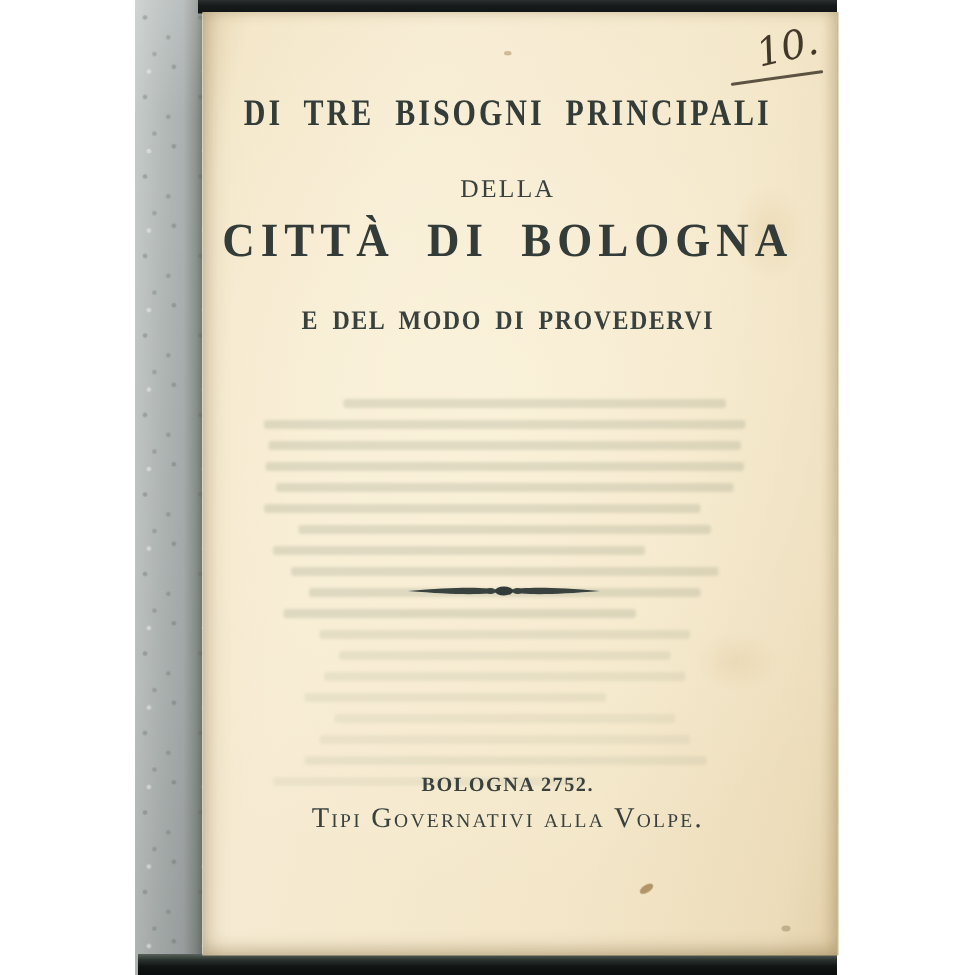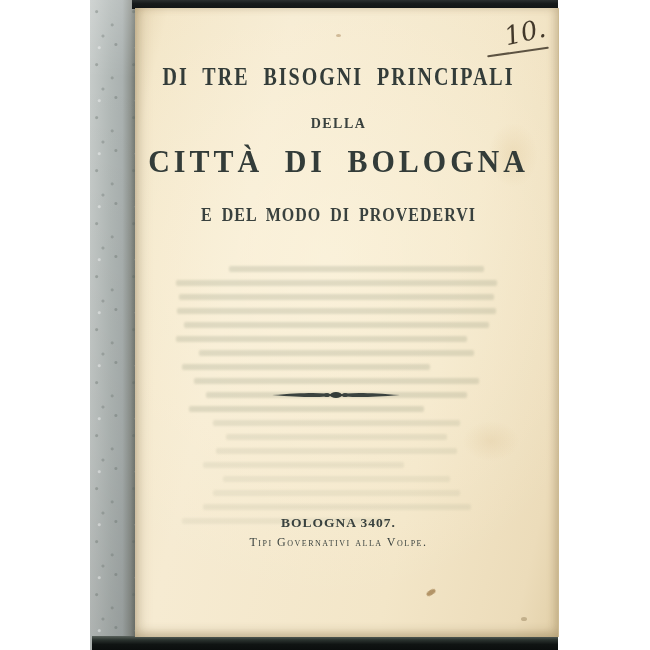--- a/index.html
+++ b/index.html
@@ -57,42 +57,42 @@
     position: absolute; left: 0; right: 16px; text-align: center;
     color: #39413e; white-space: nowrap;
   }
   .heading {
     top: 54px; font-size: 20px; font-weight: bold;
     letter-spacing: 2px; word-spacing: 7px;
     transform: scaleY(1.25); transform-origin: center top;
     color: #333c39;
   }
   .subheading {
-    top: 108px; font-size: 14px; font-weight: bold; letter-spacing: 1.5px;
+    top: 108px; font-size: 17px; font-weight: normal; letter-spacing: 1.5px;
   }
   .main-title {
     top: 135px; font-size: 30px; font-weight: bold;
     letter-spacing: 4px; word-spacing: 10px;
     transform: scaleY(1.06); transform-origin: center top;
     color: #333c39;
   }
   .subtitle-1 {
     top: 197px; font-size: 16px; font-weight: bold;
     letter-spacing: 1px; word-spacing: 4px;
     transform: scaleY(1.12); transform-origin: center top;
   }
   .subtitle-2 {
     top: 242px; font-size: 13px; font-weight: bold;
     letter-spacing: 3.5px; word-spacing: 6px; color: #333c39;
   }
   .imprint-1 {
     top: 507px; font-size: 13.5px; font-weight: bold; letter-spacing: 1px;
   }
   .imprint-2 {
-    top: 527px; font-size: 12px; font-variant: small-caps; letter-spacing: 1.5px;
+    top: 527px; font-size: 19px; font-variant: small-caps; letter-spacing: 1.5px;
   }
   
   .handwritten {
     position: absolute; left: 355px; top: 4px; width: 70px; height: 40px;
     font-family: "DejaVu Serif", serif; font-style: italic;
     font-size: 26px; color: #42382a;
     transform: rotate(-13deg); text-align: center; line-height: 40px;
   }
   .handwritten-underline {
     position: absolute; left: 352px; top: 43px; width: 62px; height: 2px;
@@ -190,21 +190,21 @@
       <div class="ornament">
         <svg width="130" height="10" viewBox="0 0 130 10" xmlns="http://www.w3.org/2000/svg">
           <path d="M1 5 C 34 2.4, 52 2.0, 65 5 C 52 8.0, 34 7.6, 1 5 Z" fill="#3a423f"></path>
           <path d="M129 5 C 96 2.4, 78 2.0, 65 5 C 78 8.0, 96 7.6, 129 5 Z" fill="#3a423f"></path>
           <ellipse cx="65" cy="5" rx="6" ry="3" fill="#333b38"></ellipse>
           <ellipse cx="56" cy="5" rx="3" ry="2" fill="#3a423f"></ellipse>
           <ellipse cx="74" cy="5" rx="3" ry="2" fill="#3a423f"></ellipse>
         </svg>
       </div>
 
-      <div class="page-text imprint-1">BOLOGNA 3407.</div>
+      <div class="page-text imprint-1">BOLOGNA 2752.</div>
 
       <div class="page-text imprint-2">Tipi Governativi alla Volpe.</div>
 
       <div class="spot spot-1"></div>
       <div class="spot spot-2"></div>
       <div class="spot spot-3"></div>
 
     </div>
   </div>
 </div>

